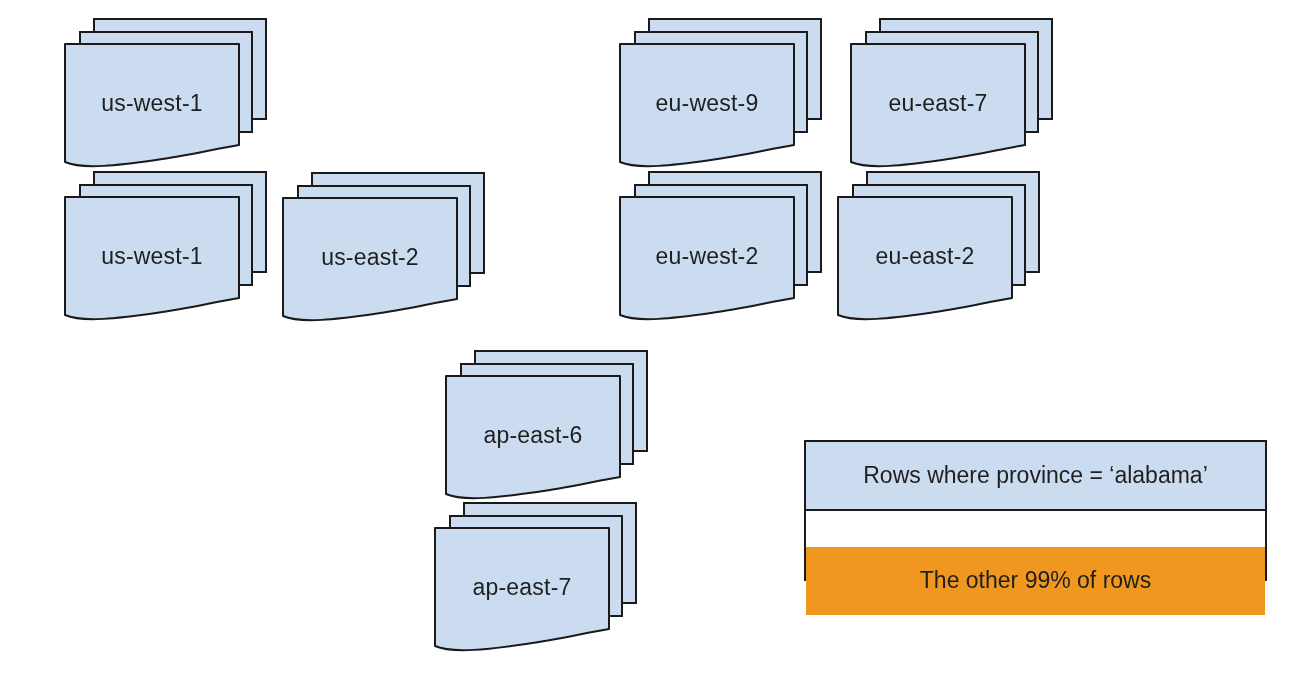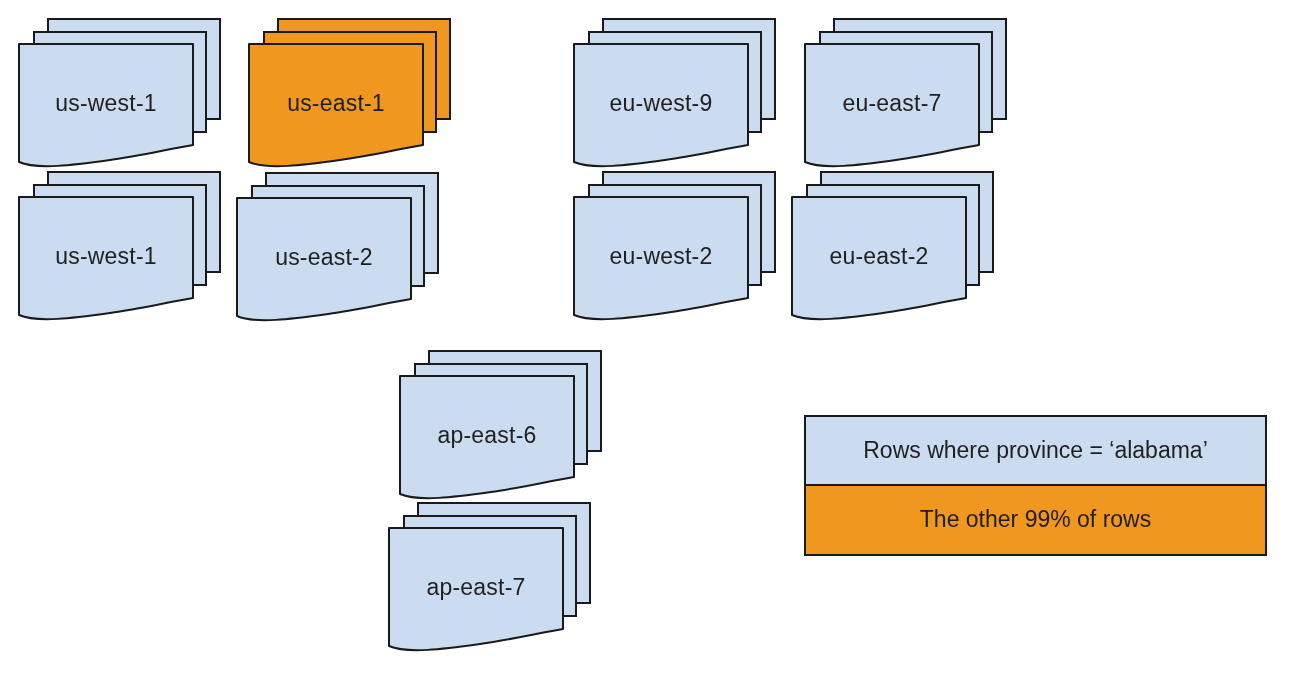--- a/index.html
+++ b/index.html
@@ -21,20 +21,21 @@
     background: var(--background);
     overflow: hidden;
     color: var(--text);
   }
 
   
   .stack {
     position: absolute;
     width: 204px;
     height: 171px;
+    margin-left: 46px;
   }
   .stack.blue   { --fill: var(--region-fill); }
   .stack.orange { --fill: var(--highlight-fill); }
 
   .sheet {
     position: absolute;
     width: 174px;
     height: 102px;
     background: var(--fill);
     border: 2px solid var(--outline);
@@ -67,63 +68,56 @@
     justify-content: center;
     font-size: 23px;
     letter-spacing: 0.2px;
     color: var(--text);
   }
 
   
   .legend {
     position: absolute;
     left: 804px;
-    top: 415px;
+    top: 440px;
     width: 463px;
     height: 141px;
     border: 2px solid var(--outline);
   }
   .legend-row {
     height: 50%;
     display: flex;
     align-items: center;
     justify-content: center;
     font-size: 23px;
     color: var(--text);
   }
   .legend-row.blue {
     background: var(--region-fill);
     border-bottom: 2px solid var(--outline);
   }
   .legend-row.orange {
     background: var(--highlight-fill);
+    margin-top: 36px;
   }
 </style>
 </head>
 <body>
 
 <div class="canvas">
 
   <div class="stack blue" style="left:19px; top:18px">
     <div class="sheet back2"></div>
     <div class="sheet back1"></div>
     <svg class="front-doc" width="174" height="124" viewBox="0 0 174 124">
       <path d="M0,0 H174 V101 C150,105 120,112 91,116 C55,121 18,126 0,118 Z"></path>
     </svg>
     <div class="stack-label">us-west-1</div>
   </div>
 
-  <div class="stack orange" style="left:249px; top:18px">
-    <div class="sheet back2"></div>
-    <div class="sheet back1"></div>
-    <svg class="front-doc" width="174" height="124" viewBox="0 0 174 124">
-      <path d="M0,0 H174 V101 C150,105 120,112 91,116 C55,121 18,126 0,118 Z"></path>
-    </svg>
-    <div class="stack-label">us-east-1</div>
-  </div>
 
   <div class="stack blue" style="left:574px; top:18px">
     <div class="sheet back2"></div>
     <div class="sheet back1"></div>
     <svg class="front-doc" width="174" height="124" viewBox="0 0 174 124">
       <path d="M0,0 H174 V101 C150,105 120,112 91,116 C55,121 18,126 0,118 Z"></path>
     </svg>
     <div class="stack-label">eu-west-9</div>
   </div>
 

